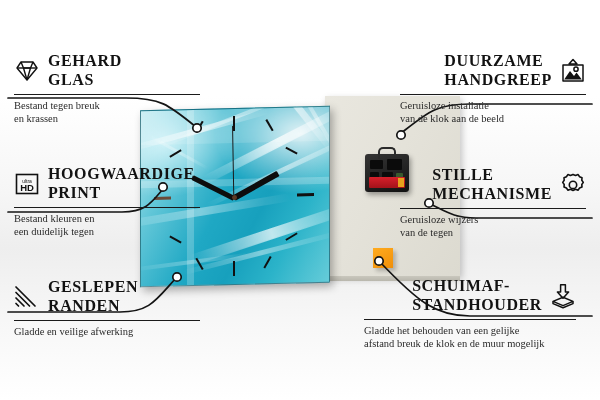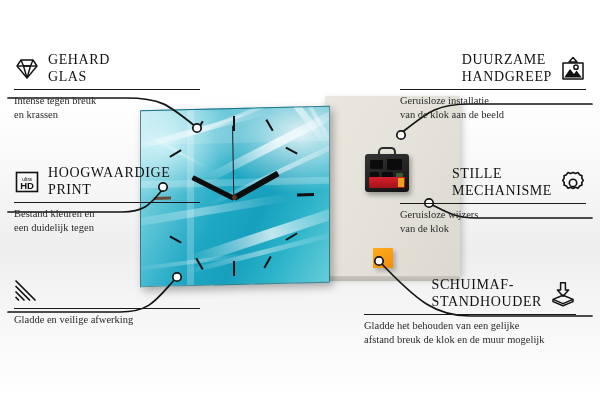--- a/index.html
+++ b/index.html
@@ -64,22 +64,22 @@
   .glassgrid{position:absolute;background:rgba(255,255,255,.22);}
   .tick{position:absolute;background:#111;transform-origin:center;}
   .hand{position:absolute;background:#0d0d0d;border-radius:1px;transform-origin:left center;}
   .pin{position:absolute;width:5px;height:5px;border-radius:50%;background:#5c3a24;}
   
   .callout{position:absolute;width:186px;}
   .callout.right{text-align:left;}
   .crow{display:flex;align-items:center;gap:8px;}
   .callout.right .crow{flex-direction:row-reverse;}
   .ctitle{
-    font-family:"Liberation Serif",serif;font-weight:normal;
-    font-size:14px;letter-spacing:.6px;color:#121212;line-height:1.18;
+    font-family:"Liberation Serif",serif;font-weight:bold;
+    font-size:16px;letter-spacing:.6px;color:#121212;line-height:1.18;
     text-transform:uppercase;
   }
   .rule{height:1px;background:#1a1a1a;margin:4px 0 4px;}
   .cdesc{font-size:10.5px;color:#2a2a2a;line-height:1.3;}
   .ico{width:26px;height:26px;flex:0 0 26px;display:block;}
   svg{display:block;overflow:visible;}
   .conn{position:absolute;left:0;top:0;width:600px;height:400px;pointer-events:none;}
 </style>
 </head>
 <body>
@@ -170,21 +170,21 @@
               <path d="M9.5,10 L16.5,10"></path>
         </g>
           </svg>
       </span>
       <div>
         <div class="ctitle"><span>GEHARD</span><br>
         <span>GLAS</span></div>
       </div>
     </div>
     <div class="rule"></div>
-    <div class="cdesc"><span>Intense tegen breuk</span><br>
+    <div class="cdesc"><span>Bestand tegen breuk</span><br>
     <span>en krassen</span></div>
   </div>
 
   <div class="callout" style="left:14px;top:165px;">
     <div class="crow">
       <span class="ico">
         <svg viewBox="0 0 26 26">
           <rect x="2.5" y="3.5" width="21" height="19" fill="none" stroke="#111" stroke-width="1.6"></rect>
           <text x="13" y="11.6" font-family="Liberation Sans, sans-serif" font-size="5" text-anchor="middle" fill="#111">ultra</text>
           <text x="13" y="20" font-family="Liberation Sans, sans-serif" font-size="9.5" font-weight="bold" text-anchor="middle" fill="#111">HD</text>
@@ -205,20 +205,24 @@
       <span class="ico">
         <svg viewBox="0 0 26 26">
             <g stroke="#111" stroke-width="1.7" stroke-linecap="round">
           <line x1="2" y1="3" x2="21" y2="22"></line>
               <line x1="2" y1="8.5" x2="15.5" y2="22"></line>
           <line x1="2" y1="14" x2="10" y2="22"></line>
               <line x1="2" y1="19.5" x2="4.5" y2="22"></line>
         </g>
           </svg>
       </span>
+      <div>
+        <div class="ctitle"><span>GESLEPEN</span><br>
+        <span>RANDEN</span></div>
+      </div>
     </div>
     <div class="rule"></div>
     <div class="cdesc"><span>Gladde en veilige afwerking</span></div>
   </div>
 
   <div class="callout right" style="left:400px;top:52px;">
     <div class="crow">
       <span class="ico">
         <svg viewBox="0 0 26 26">
             <g fill="none" stroke="#111" stroke-width="1.5" stroke-linejoin="round">
@@ -249,21 +253,21 @@
         </g>
           </svg>
       </span>
       <div>
         <div class="ctitle"><span>STILLE</span><br>
         <span>MECHANISME</span></div>
       </div>
     </div>
     <div class="rule"></div>
     <div class="cdesc"><span>Geruisloze wijzers</span><br>
-    <span>van de klok</span></div>
+    <span>van de tegen</span></div>
   </div>
 
   <div class="callout right" style="left:364px;top:277px;width:212px;">
     <div class="crow">
       <span class="ico">
         <svg viewBox="0 0 26 26">
             <g fill="none" stroke="#111" stroke-width="1.5" stroke-linejoin="round">
           <path d="M10.6,1.8 h4.8 v7.2 h3.2 L13,15.2 L7.4,9 h3.2 Z"></path>
           <path d="M13,14.2 L23,18.4 L13,22.6 L3,18.4 Z"></path>
           <path d="M3,18.4 v2.2 L13,24.8 L23,20.6 v-2.2"></path>

